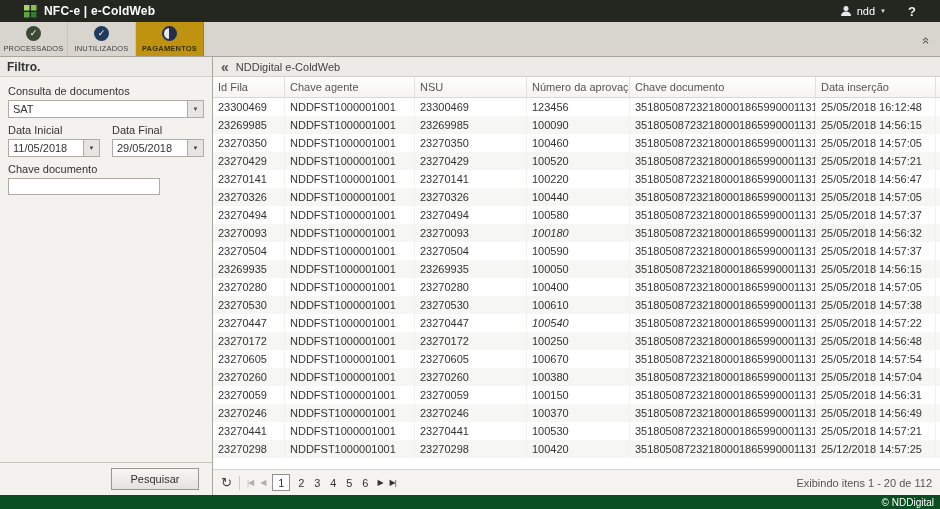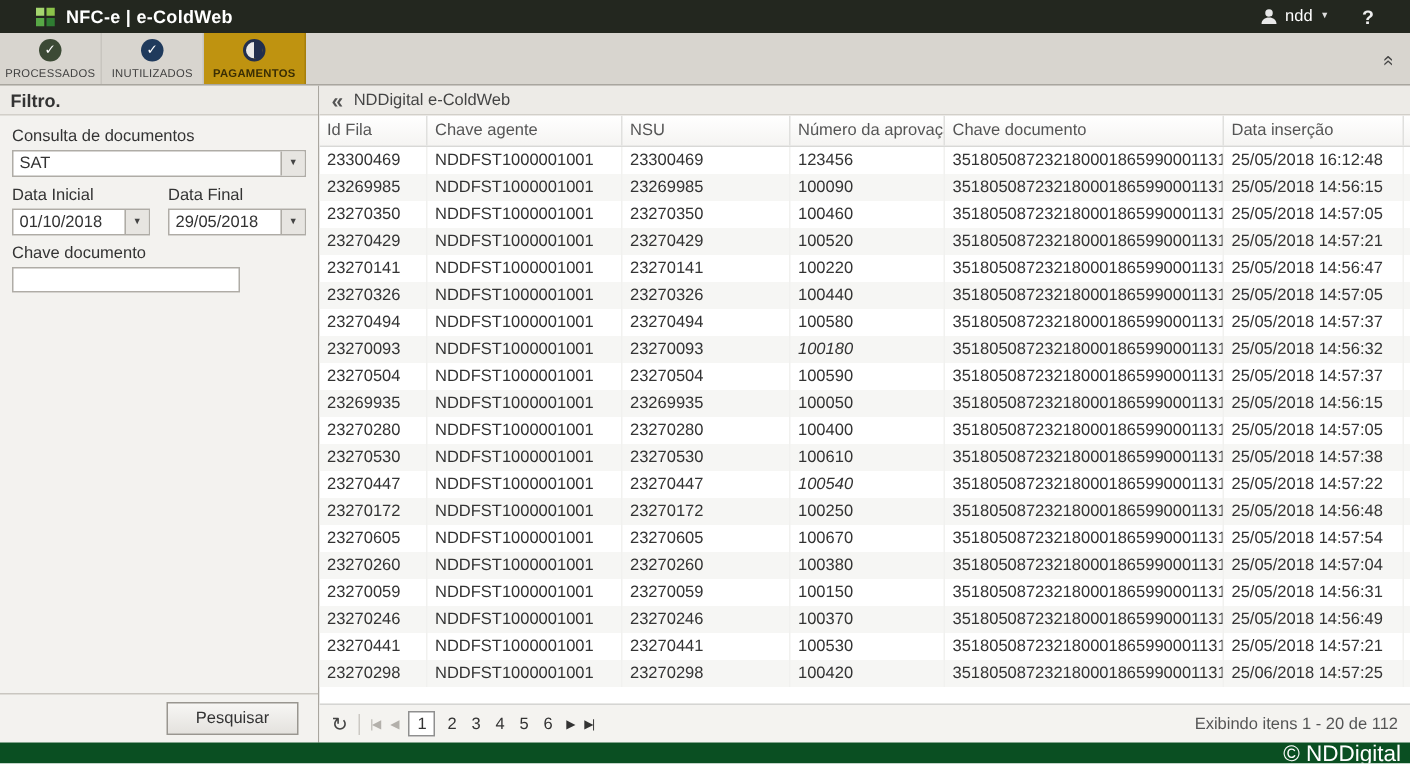--- a/index.html
+++ b/index.html
@@ -60,21 +60,21 @@
   .refresh { font-size: 13px; color: #444; cursor: pointer; }
   .sep { width: 1px; height: 14px; background: #ccc9c4; }
   .nav { font-size: 8px; color: #333; cursor: pointer; letter-spacing: -1px; }
   .nav.disabled { color: #b3b0ab; }
   .pages { display: flex; align-items: center; gap: 6px; }
   .page { min-width: 10px; text-align: center; color: #333; cursor: pointer; }
   .page.current { border: 1px solid #8f8f8f; background: #fff; padding: 0 5px; height: 17px; line-height: 16px; }
   .status { margin-left: auto; color: #555; }
 
   
-  .footer { height: 14px; flex: none; background: #0a4f22; color: #fff; font-size: 15px; display: flex; align-items: center; justify-content: flex-end; padding: 0 6px; }
+  .footer { height: 14px; flex: none; background: #0a4f22; color: #fff; font-size: 10px; display: flex; align-items: center; justify-content: flex-end; padding: 0 6px; }
 </style>
 </head>
 <body>
 
 <div class="app">
 
   <header class="topbar">
     <span class="logo">
       <svg width="13" height="13" viewBox="0 0 13 13">
         <rect x="0" y="0" width="5.5" height="5.5" fill="#a5d66f"></rect>
@@ -122,21 +122,21 @@
         <div class="flabel" style="margin-top:2px;">Consulta de documentos</div>
         <div class="select">
           <span>SAT</span>
           <span class="arrow">▼</span>
         </div>
 
         <div class="dates">
           <div class="datecol">
             <div class="flabel">Data Inicial</div>
             <div class="select">
-              <span>01/10/2018</span>
+              <span>11/05/2018</span>
               <span class="arrow">▼</span>
             </div>
           </div>
           <div class="datecol">
             <div class="flabel">Data Final</div>
             <div class="select">
               <span>29/05/2018</span>
               <span class="arrow">▼</span>
             </div>
           </div>
@@ -317,21 +317,21 @@
               <div class="gcell" style="width: 103px;">100530</div>
               <div class="gcell" style="width: 186px;">351805087232180001865990001131100933375</div>
               <div class="gcell" style="width: 120px;">25/05/2018 14:57:21</div>
             </div>
             <div class="grow">
               <div class="gcell" style="width: 72px;">23270298</div>
               <div class="gcell" style="width: 130px;">NDDFST1000001001</div>
               <div class="gcell" style="width: 112px;">23270298</div>
               <div class="gcell" style="width: 103px;">100420</div>
               <div class="gcell" style="width: 186px;">351805087232180001865990001131100933375</div>
-              <div class="gcell" style="width: 120px;">25/06/2018 14:57:25</div>
+              <div class="gcell" style="width: 120px;">25/12/2018 14:57:25</div>
             </div>
           </div>
       </div>
 
       <div class="pager">
         <span class="refresh">↻</span>
         <span class="sep"></span>
         <span class="nav disabled">|◀</span>
         <span class="nav disabled">◀</span>
         <span class="pages">

